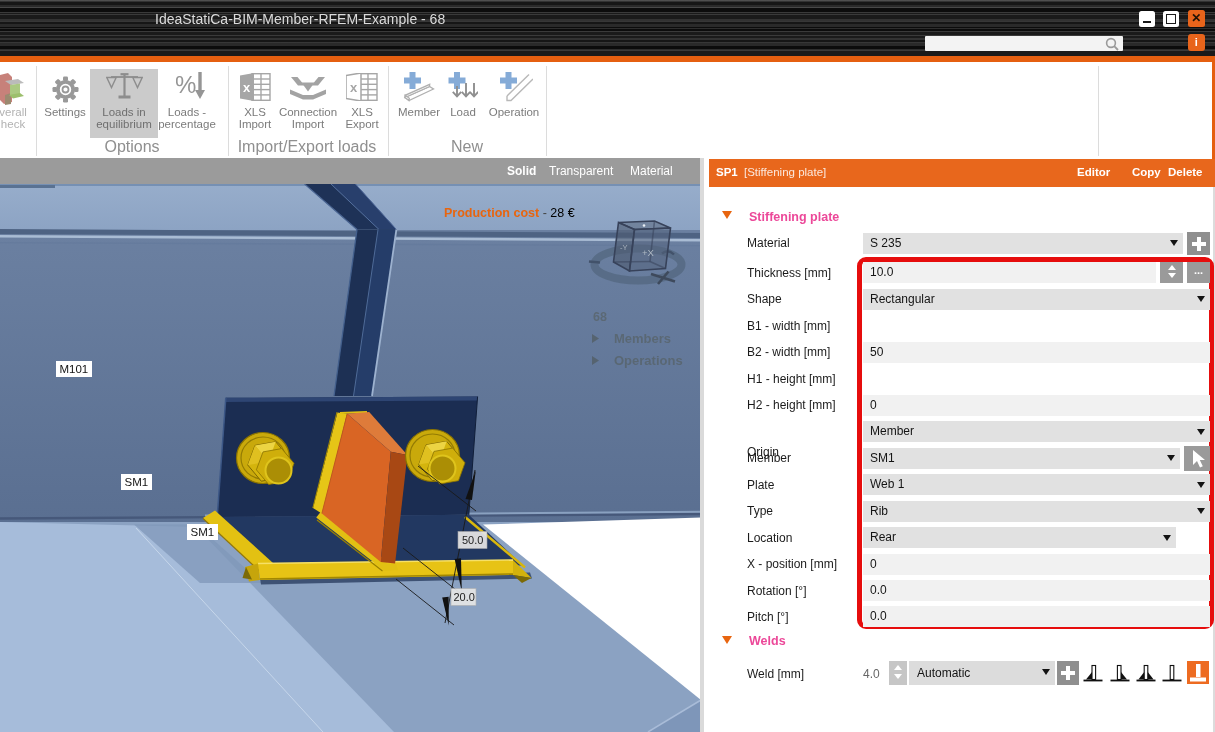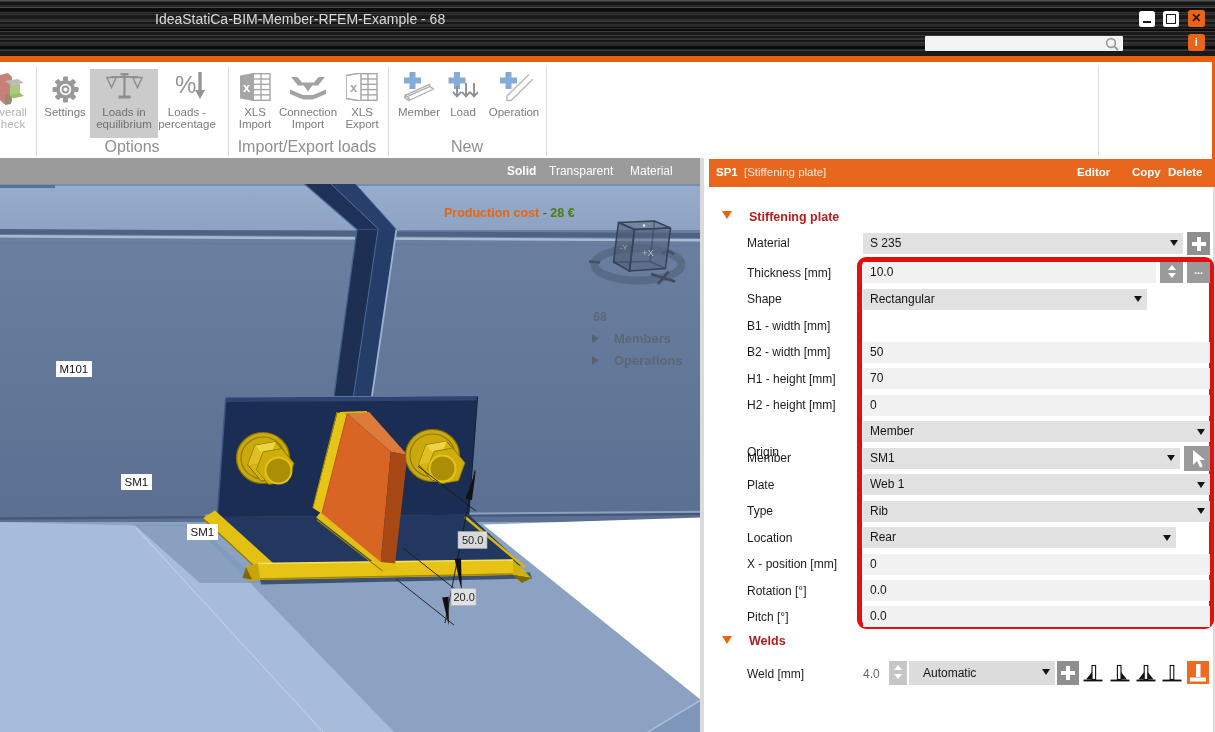--- a/index.html
+++ b/index.html
@@ -27,21 +27,21 @@
 #viewbar{position:absolute;left:0;top:158px;width:703px;height:26px;background:#9b9b9b;color:#fff;font-size:12px}
 #viewbar span{position:absolute;top:6px}
 
 .vlabel{position:absolute;background:#fff;color:#141414;font-size:11.5px;line-height:16px;padding:0 3.5px;white-space:nowrap}
 #prodcost{position:absolute;left:444px;top:206px;font-size:12.5px;white-space:nowrap}
 
 #paneledge{position:absolute;left:700px;top:158px;width:3.5px;height:574px;background:#dadada}
 #panelhead{position:absolute;left:709px;top:159px;width:506px;height:27.5px;background:#e8671c;color:#fff;font-size:11.5px}
 #panelgutter{position:absolute;left:1213px;top:187px;width:2px;height:545px;background:#dcdcdc}
 .phl{position:absolute;top:7px;font-weight:bold}
-.sechead{position:absolute;left:749px;color:#b91c1c;font-weight:bold;font-size:12.5px}
+.sechead{position:absolute;left:749px;color:#ec4899;font-weight:bold;font-size:12.5px}
 .sectri{position:absolute;left:722px;width:0;height:0;border-left:5.5px solid transparent;border-right:5.5px solid transparent;border-top:8px solid #e8650f}
 .lbl{position:absolute;left:747px;font-size:12px;color:#1b1b1b;white-space:nowrap}
 .fld{position:absolute;left:863px;height:21px;background:#f1f1f1;font-size:12px;color:#141414;padding-left:7px;line-height:21px;white-space:nowrap}
 .dd{background:#e1e1e1}
 .dd::after{content:"";position:absolute;right:5px;top:7.5px;width:0;height:0;border-left:4.5px solid transparent;border-right:4.5px solid transparent;border-top:6px solid #141414}
 .sq{position:absolute;background:#8f8f8f}
 .gbtn{position:absolute;background:#9a9a9a}
 #redbox{position:absolute;left:857px;top:257px;width:356.5px;height:372px;border:5px solid #e60d0d;border-radius:9px}
 .tri-u{width:0;height:0;border-left:4px solid transparent;border-right:4px solid transparent;border-bottom:5px solid #fff}
 .tri-d{width:0;height:0;border-left:4px solid transparent;border-right:4px solid transparent;border-top:5px solid #fff}
@@ -338,21 +338,21 @@
 
  <g font-family="Liberation Sans" font-weight="bold" opacity="0.42">
   <text x="593" y="321" font-size="12.5" fill="#4e5140">68</text>
   <polygon points="592,334 599,338.5 592,343" fill="#434737"></polygon>
   <text x="614" y="343" font-size="13" fill="#4c503f">Members</text>
   <polygon points="592,356 599,360.5 592,365" fill="#434737"></polygon>
   <text x="614" y="365" font-size="13" fill="#4c503f">Operations</text>
  </g>
 </svg>
 
-<div id="prodcost"><span style="color:#e8650f;font-weight:bold">Production cost</span><span style="color:#444"> - </span><span style="color:#4d7c0f;font-weight:bold">28 €</span></div>
+<div id="prodcost"><span style="color:#e8650f;font-weight:bold">Production cost</span><span style="color:#444"> - </span><span style="color:#000000;font-weight:normal">28 €</span></div>
 <div class="vlabel" style="left:56px;top:361px">M101</div>
 <div class="vlabel" style="left:121px;top:474px">SM1</div>
 <div class="vlabel" style="left:187px;top:523.5px">SM1</div>
 
 <div id="paneledge"></div>
 <div id="panelhead">
  <span class="phl" style="left:7px">SP1</span>
  <span class="phl" style="left:35px;font-weight:normal;color:rgba(255,255,255,.85)">[Stiffening plate]</span>
  <span class="phl" style="left:368px">Editor</span>
  <span class="phl" style="left:423px">Copy</span>
@@ -371,29 +371,28 @@
 
 <div class="lbl" style="top:265.5px">Thickness [mm]</div>
 <div class="fld" style="top:262px;width:293px">10.0</div>
 <div class="gbtn" style="left:1160px;top:261.5px;width:23px;height:21.5px">
       <div class="tri-u" style="margin:3px auto 0"></div>
       <div class="tri-d" style="margin:3px auto 0"></div>
     </div>
 <div class="gbtn" style="left:1187px;top:261.5px;width:23px;height:21.5px;color:#fff;font-weight:bold;font-size:11px;text-align:center;line-height:16px">...</div>
 
 <div class="lbl" style="top:292px">Shape</div>
-<div class="fld dd" style="top:288.5px;width:284px">Rectangular</div>
+<div class="fld dd" style="top:288.5px;width:347px">Rectangular</div>
 
 <div class="lbl" style="top:318.5px">B1 - width [mm]</div>
 
 <div class="lbl" style="top:345px">B2 - width [mm]</div>
 <div class="fld" style="top:341.5px;width:347px">50</div>
 
 <div class="lbl" style="top:371.5px">H1 - height [mm]</div>
-<div class="fld" style="top:368px;width:347px">70</div>
 
 <div class="lbl" style="top:398px">H2 - height [mm]</div>
 <div class="fld" style="top:394.5px;width:347px">0</div>
 
 <div class="lbl" style="top:445px">Origin</div>
 <div class="fld dd" style="top:421px;width:347px">Member</div>
 
 <div class="lbl" style="top:451px">Member</div>
 <div class="fld dd" style="top:447.5px;width:317px">SM1</div>
 <div class="gbtn" style="left:1184px;top:446px;width:26px;height:25px">
@@ -422,21 +421,21 @@
 
 <div class="sectri" style="top:636px"></div>
 <div class="sechead" style="top:634px">Welds</div>
 
 <div class="lbl" style="top:667px">Weld [mm]</div>
 <div class="abs" style="left:863px;top:667px;font-size:12px;color:#666">4.0</div>
 <div class="gbtn" style="left:889px;top:661px;width:18px;height:24px;background:#c6c6c6">
       <div class="tri-u" style="margin:4px auto 0"></div>
       <div class="tri-d" style="margin:4px auto 0"></div>
     </div>
-<div class="fld dd" style="left:909px;top:661px;width:146px;height:24px;line-height:24px;background:#dcdcdc;padding-left:14px">Automatic</div>
+<div class="fld dd" style="left:909px;top:661px;width:146px;height:24px;line-height:24px;background:#dcdcdc;padding-left:8px">Automatic</div>
 <div class="sq plus" style="left:1057px;top:661px;width:22px;height:24px"></div>
 <svg class="wicon" style="left:1082px;top:662px" viewBox="0 0 22 23">
       <line x1="1.5" y1="18.5" x2="20.5" y2="18.5" stroke="#111" stroke-width="1.8"></line>
       <rect x="10" y="3.5" width="3.6" height="14" fill="#fff" stroke="#111" stroke-width="1.1"></rect>
       <polygon points="10,17.6 10,10 4,17.6" fill="#111"></polygon>
     </svg>
 <svg class="wicon" style="left:1108.5px;top:662px" viewBox="0 0 22 23">
       <line x1="1.5" y1="18.5" x2="20.5" y2="18.5" stroke="#111" stroke-width="1.8"></line>
       <rect x="8.4" y="3.5" width="3.6" height="14" fill="#fff" stroke="#111" stroke-width="1.1"></rect>
       <polygon points="12,17.6 12,10 18,17.6" fill="#111"></polygon>

